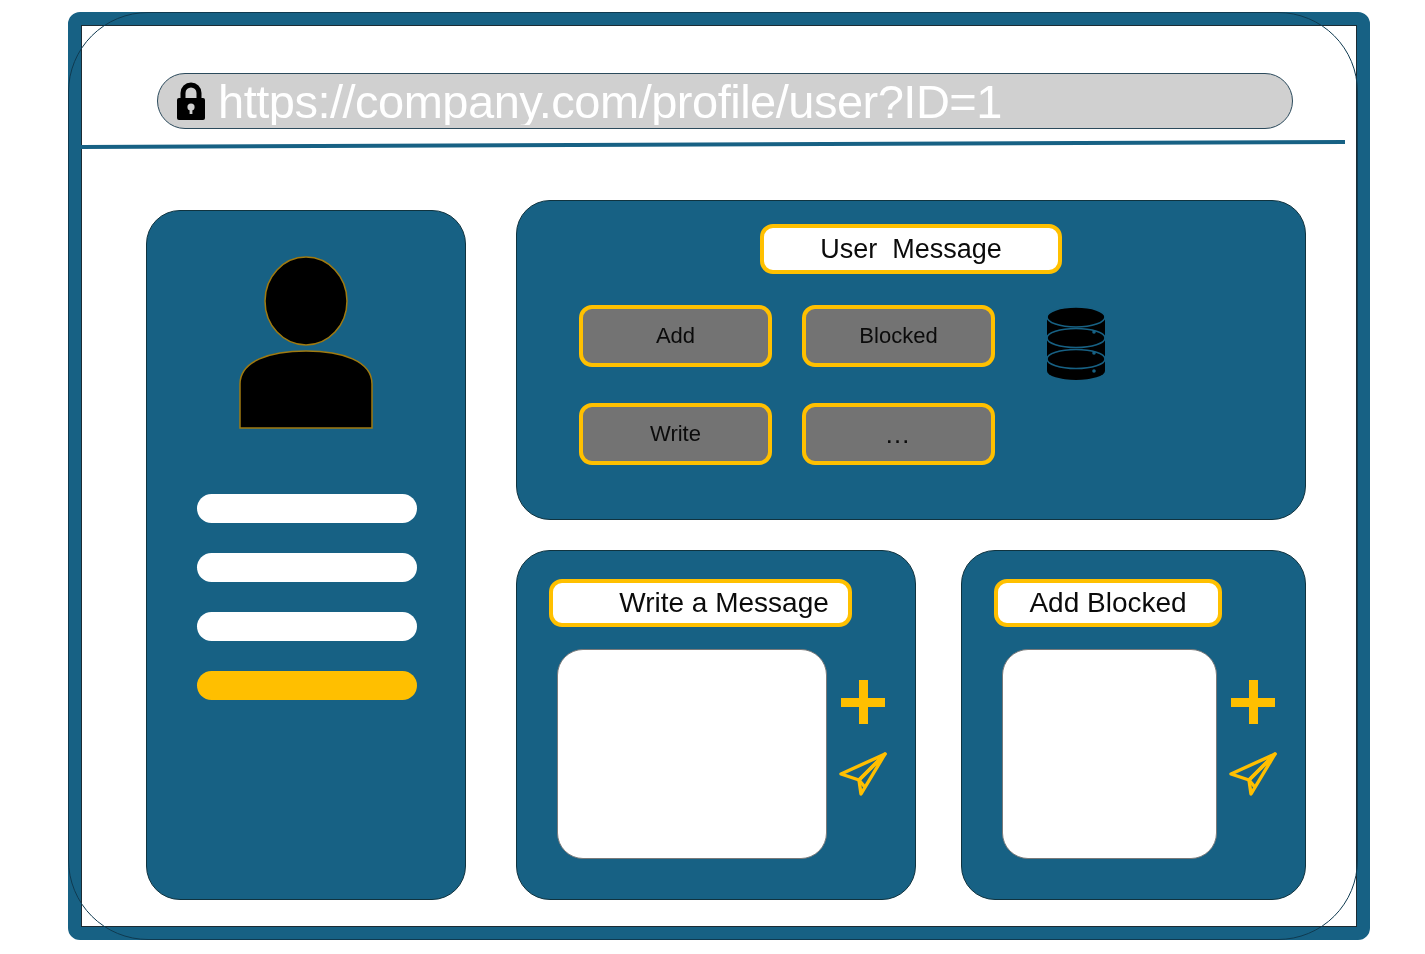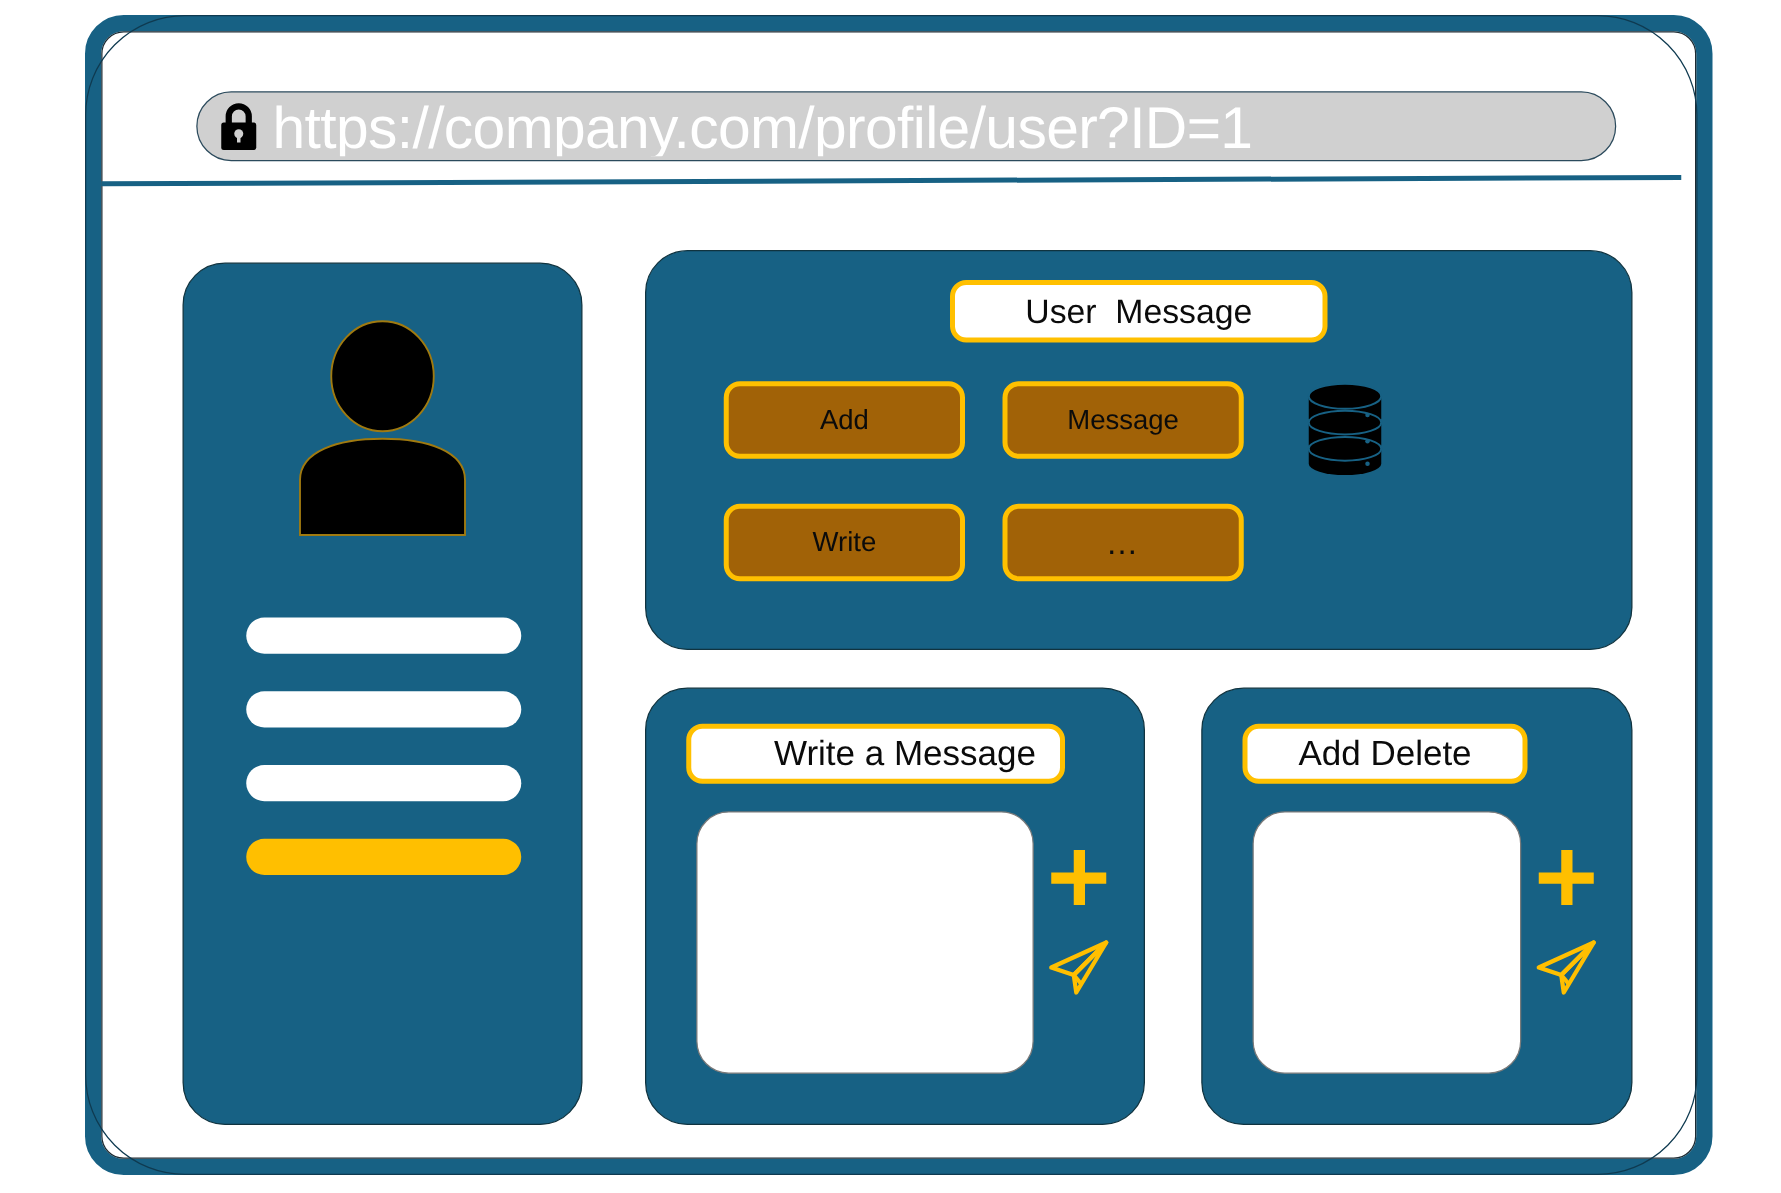--- a/index.html
+++ b/index.html
@@ -17,21 +17,21 @@
 
   
   .browser-window {
     position: absolute;
     left: 68px;
     top: 12px;
     width: 1302px;
     height: 928px;
     box-sizing: border-box;
     border: 13px solid #176184;
-    border-radius: 31px;
+    border-radius: 12px;
     background: #ffffff;
     outline: 1.5px solid #1c2b33;
     outline-offset: -14px;
   }
   .browser-window::before {
     content: "";
     position: absolute;
     left: -13px;
     top: -13px;
     width: 1290px;
@@ -172,21 +172,21 @@
     left: 62px;
     top: 104px;
     width: 665px;
     display: grid;
     grid-template-columns: 193px 193px 200px;
     grid-column-gap: 30px;
     grid-row-gap: 22px;
   }
   .pill-btn {
     height: 62px;
-    background: #a16207;
+    background: #737373;
     border: 4px solid #ffc000;
     border-radius: 13px;
     box-sizing: border-box;
     display: flex;
     align-items: center;
     justify-content: center;
     font-size: 22px;
     color: #0b0b0b;
     cursor: pointer;
   }
@@ -288,21 +288,21 @@
         <div class="profile-line"></div>
         <div class="profile-line accent"></div>
       </div>
     </div>
 
     <div class="panel settings-panel">
       <div class="panel-title settings-title">User  Message</div>
 
       <div class="settings-grid">
         <div class="pill-btn">Add</div>
-        <div class="pill-btn">Message</div>
+        <div class="pill-btn">Blocked</div>
         <div class="db-slot">
           <svg class="db-icon" viewBox="0 0 62 76">
             <g fill="#000000">
               <path d="M2 12 h58 v18 a29 9 0 0 1 -58 0 Z"></path>
               <ellipse cx="31" cy="12" rx="29" ry="10"></ellipse>
               <path d="M2 33 h58 v18 a29 9 0 0 1 -58 0 Z"></path>
               <ellipse cx="31" cy="33" rx="29" ry="9.5"></ellipse>
               <path d="M2 54 h58 v12 a29 9 0 0 1 -58 0 Z"></path>
               <ellipse cx="31" cy="54" rx="29" ry="9.5"></ellipse>
             </g>
@@ -332,21 +332,21 @@
           <g fill="none" stroke="#ffbf00" stroke-width="3.4" stroke-linejoin="round" stroke-linecap="round">
             <path d="M48 4 L4 24 L22 30 Z"></path>
             <path d="M48 4 L22 30 L24 44 Z"></path>
             <path d="M22 30 L27 36"></path>
           </g>
         </svg>
       </div>
     </div>
 
     <div class="panel composer notice">
-      <div class="panel-title composer-title">Add Delete</div>
+      <div class="panel-title composer-title">Add Blocked</div>
       <div class="composer-textarea"></div>
       <div class="composer-actions">
         <svg class="plus-icon" viewBox="0 0 52 52">
           <rect x="22" y="4" width="9" height="44" fill="#ffbf00"></rect>
           <rect x="4" y="22" width="44" height="9" fill="#ffbf00"></rect>
         </svg>
         <svg class="send-icon" viewBox="0 0 52 48">
           <g fill="none" stroke="#ffbf00" stroke-width="3.4" stroke-linejoin="round" stroke-linecap="round">
             <path d="M48 4 L4 24 L22 30 Z"></path>
             <path d="M48 4 L22 30 L24 44 Z"></path>

